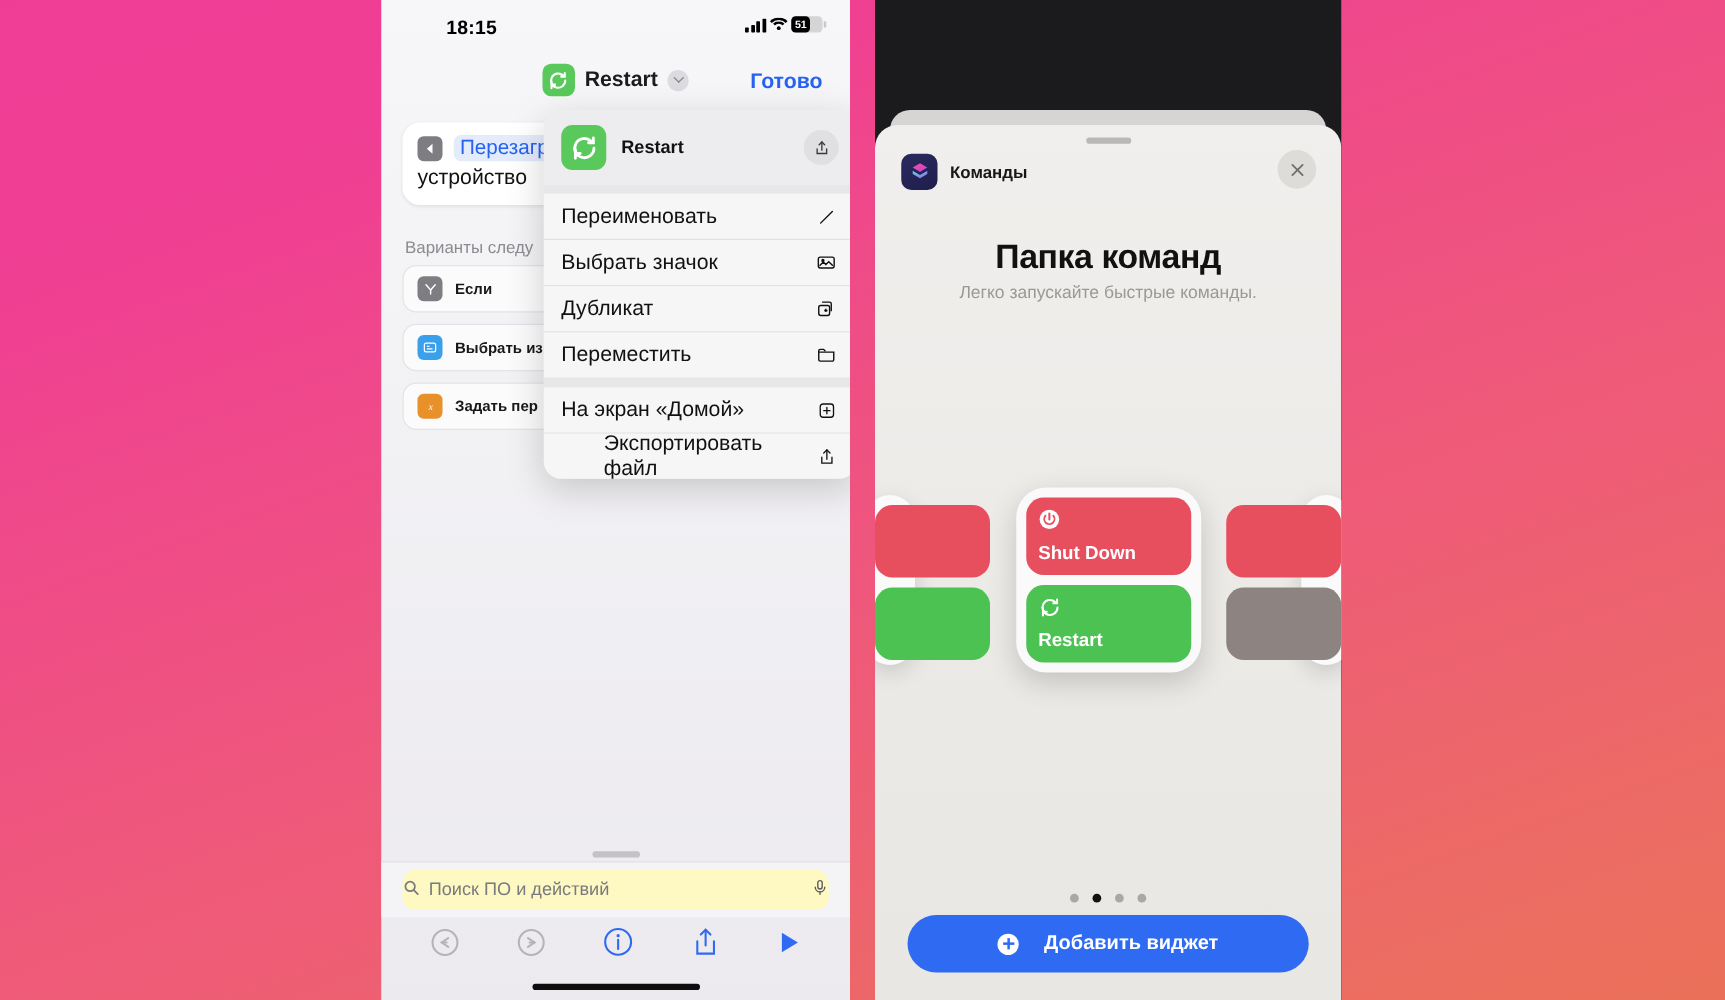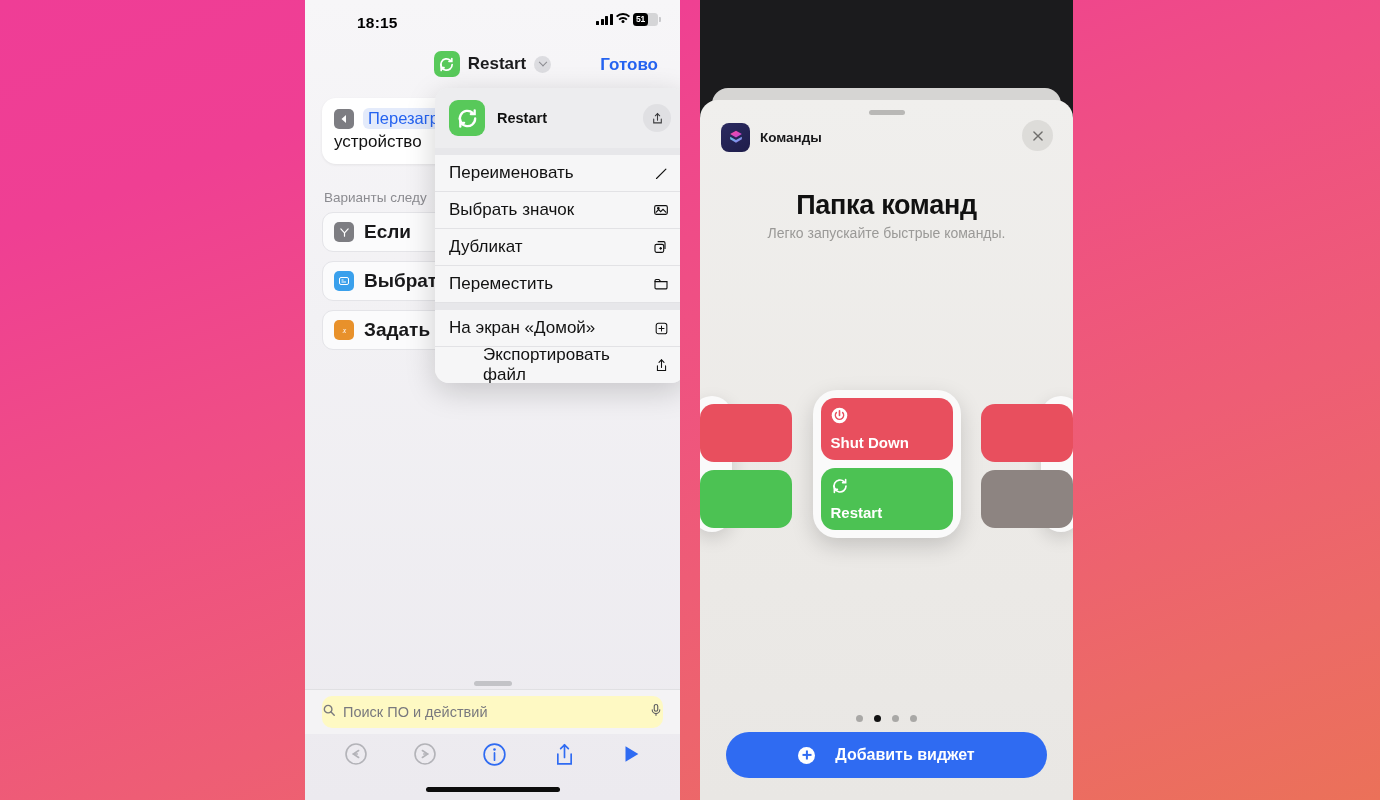--- a/index.html
+++ b/index.html
@@ -12,21 +12,21 @@
 
   
   .phone-left{
     position:absolute;left:305px;top:0;width:375px;height:800px;
     background:linear-gradient(180deg,#f7f6f8 0%,#f2f1f4 40%,#eceaef 100%);
     overflow:hidden;
     text-decoration:underline;
   }
   .statusbar{position:absolute;top:0;left:0;right:0;height:44px;}
   .sb-time{position:absolute;left:52px;top:14px;font-size:15.5px;font-weight:700;color:#000;letter-spacing:.2px;}
-  .sb-right{position:absolute;right:22px;top:13px;display:flex;align-items:center;gap:2px;}
+  .sb-right{position:absolute;right:22px;top:13px;display:flex;align-items:flex-end;gap:2px;}
   .cell{display:flex;align-items:flex-end;gap:1.6px;height:11px;}
   .cell i{display:block;width:3px;background:#000;border-radius:.6px;}
   .cell i:nth-child(1){height:4px;}
   .cell i:nth-child(2){height:6px;}
   .cell i:nth-child(3){height:8.5px;}
   .cell i:nth-child(4){height:11px;}
   .wifi{position:relative;width:16px;height:12px;}
   .wifi span{position:absolute;left:50%;transform:translateX(-50%);border:2px solid #000;border-color:#000 transparent transparent transparent;border-radius:50%;}
   .wifi span.a{width:16px;height:16px;top:0;}
   .wifi span.b{width:9px;height:9px;top:3.5px;}
@@ -53,21 +53,21 @@
   .card-row1{display:flex;align-items:center;gap:9px;}
   .sq-ic{width:20px;height:20px;border-radius:5px;background:#7d7d82;display:flex;align-items:center;justify-content:center;flex:0 0 auto;}
   .sq-ic.blue{background:#3aa0ec;}
   .sq-ic.orange{background:#e8912b;}
   .tok{background:#e4ebfb;color:#2563f0;font-size:16.5px;font-weight:400;border-radius:6px;padding:1px 5px;white-space:nowrap;}
   .card-row2{font-size:17px;color:#111;margin-top:3px;}
 
   .sect-label{position:absolute;left:19px;top:100px;font-size:13.5px;color:#8b8b90;}
   .alist{position:absolute;left:17px;top:122px;width:250px;display:flex;flex-direction:column;gap:9px;}
   .arow{display:flex;align-items:center;gap:10px;background:#fbfbfc;border:1px solid #e4e4e8;border-radius:11px;padding:8px 11px;}
-  .arow .lbl{font-size:19px;font-weight:600;color:#18181a;white-space:nowrap;}
+  .arow .lbl{font-size:12px;font-weight:600;color:#18181a;white-space:nowrap;}
 
   
   .ctx{
     position:absolute;left:130px;top:-2px;width:250px;
     background:#f2f2f4;border-radius:14px;overflow:hidden;
     box-shadow:0 8px 30px rgba(0,0,0,.18);
     z-index:40;
   }
   .ctx-head{background:#ededef;display:flex;align-items:center;padding:12px 14px;gap:12px;}
   .ctx-head .ic{width:36px;height:36px;border-radius:9px;background:#58c95a;display:flex;align-items:center;justify-content:center;}

